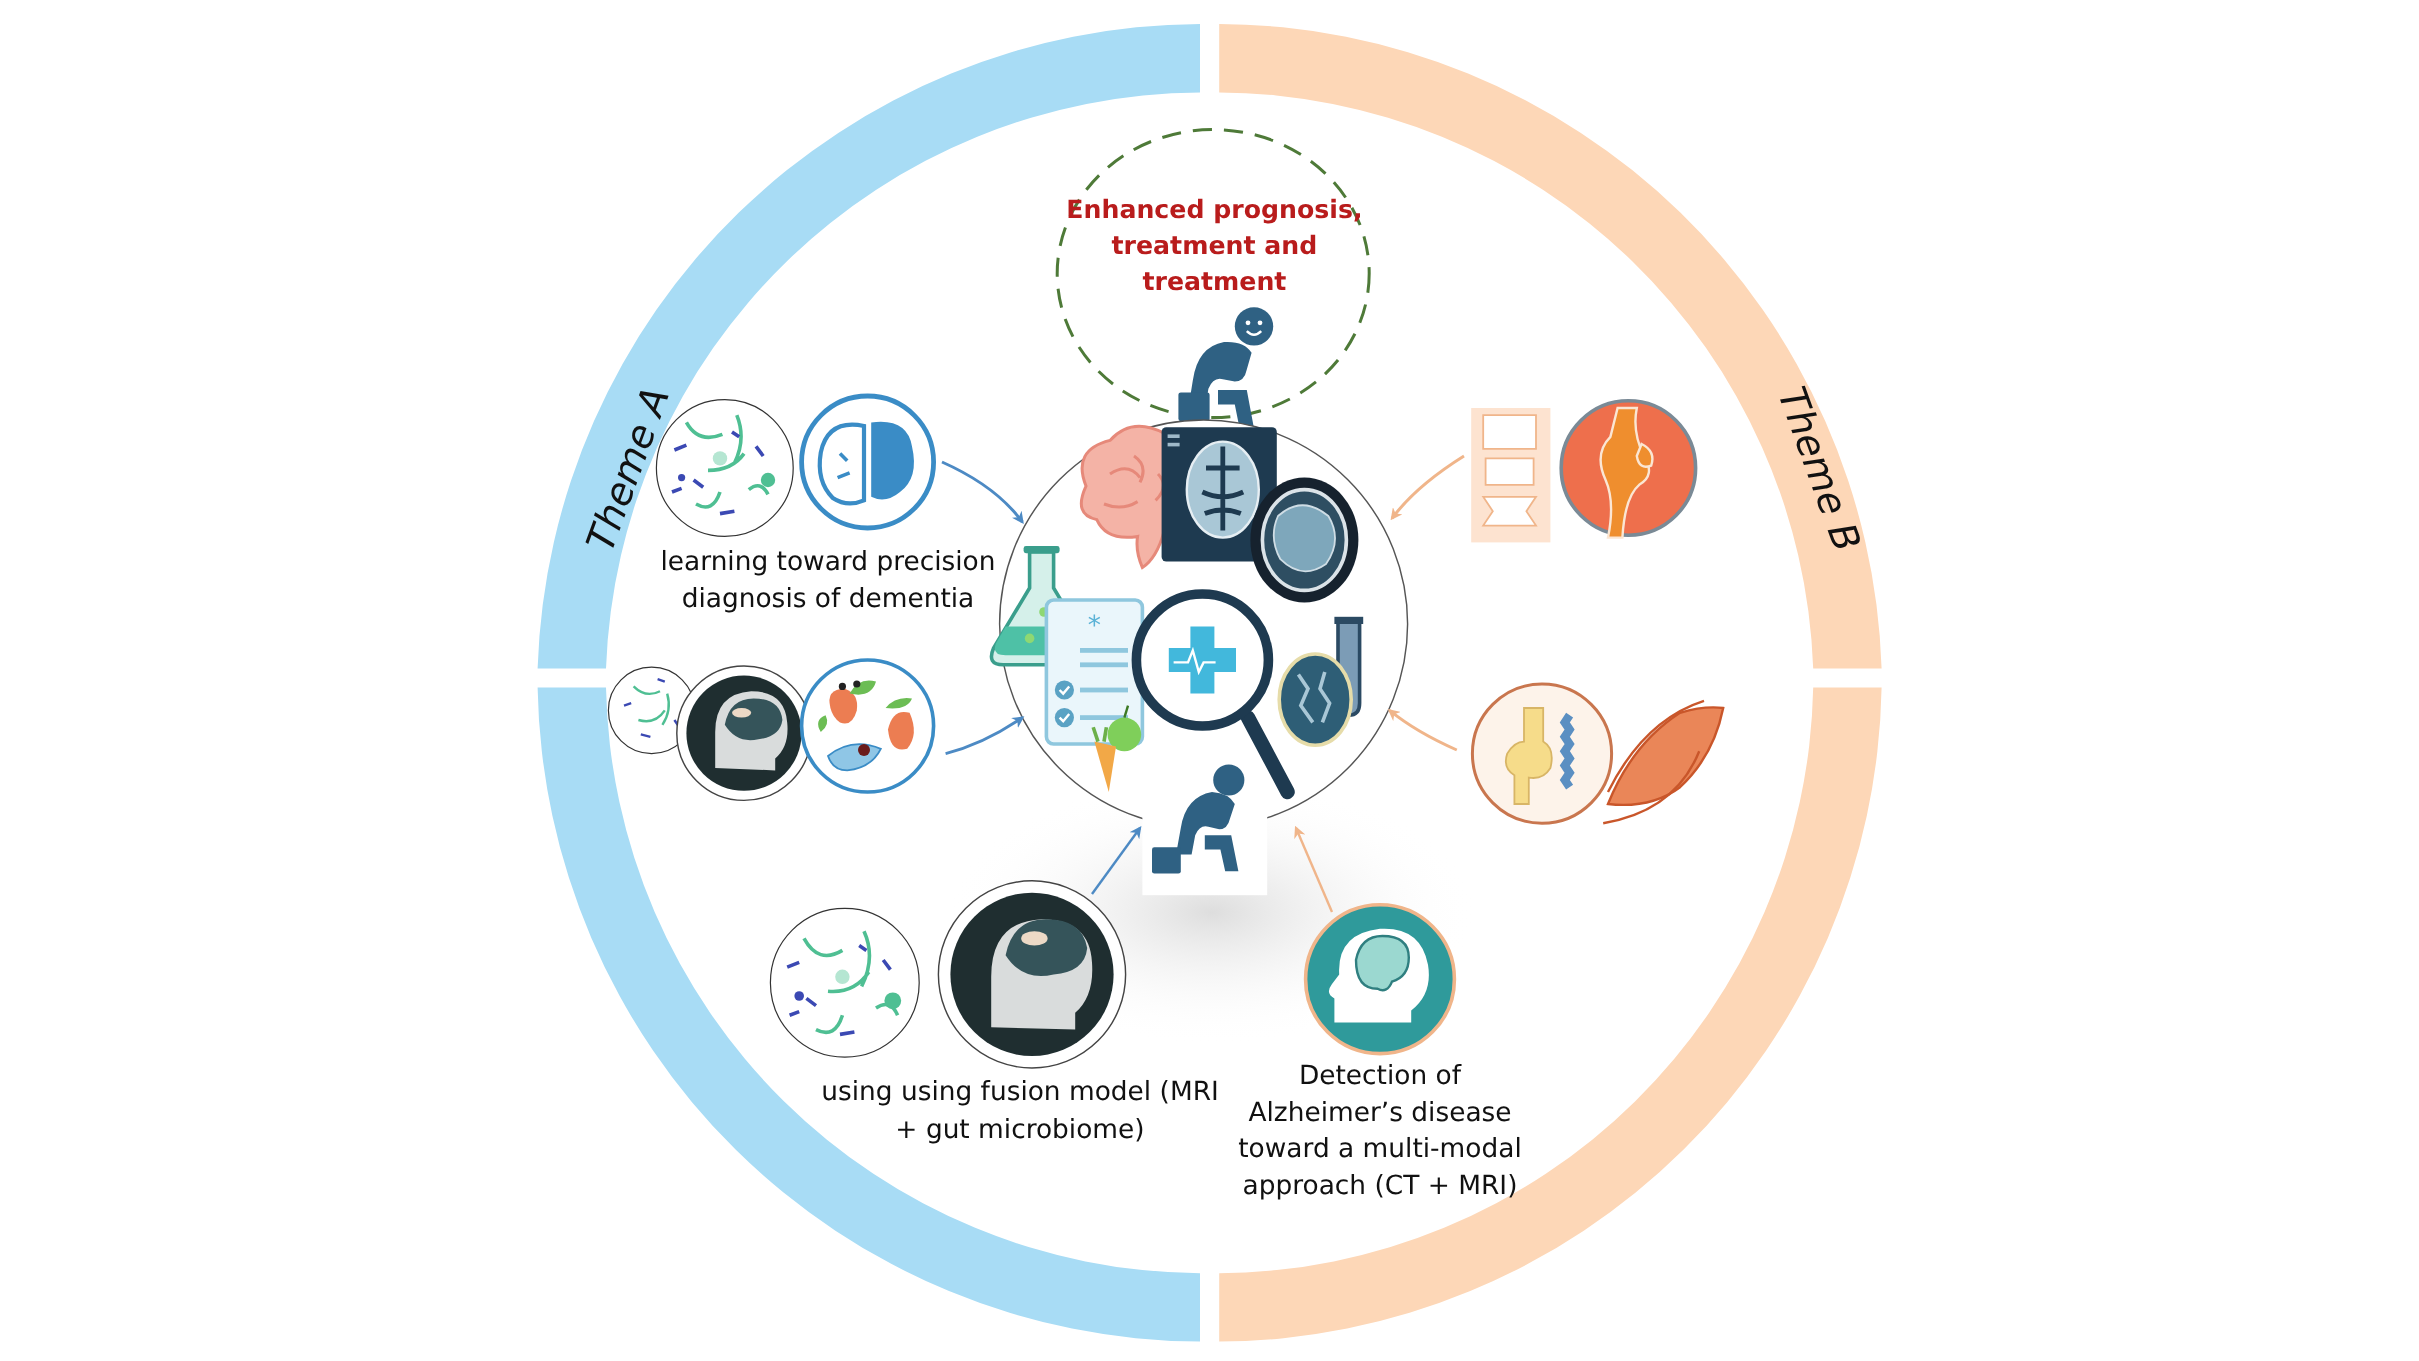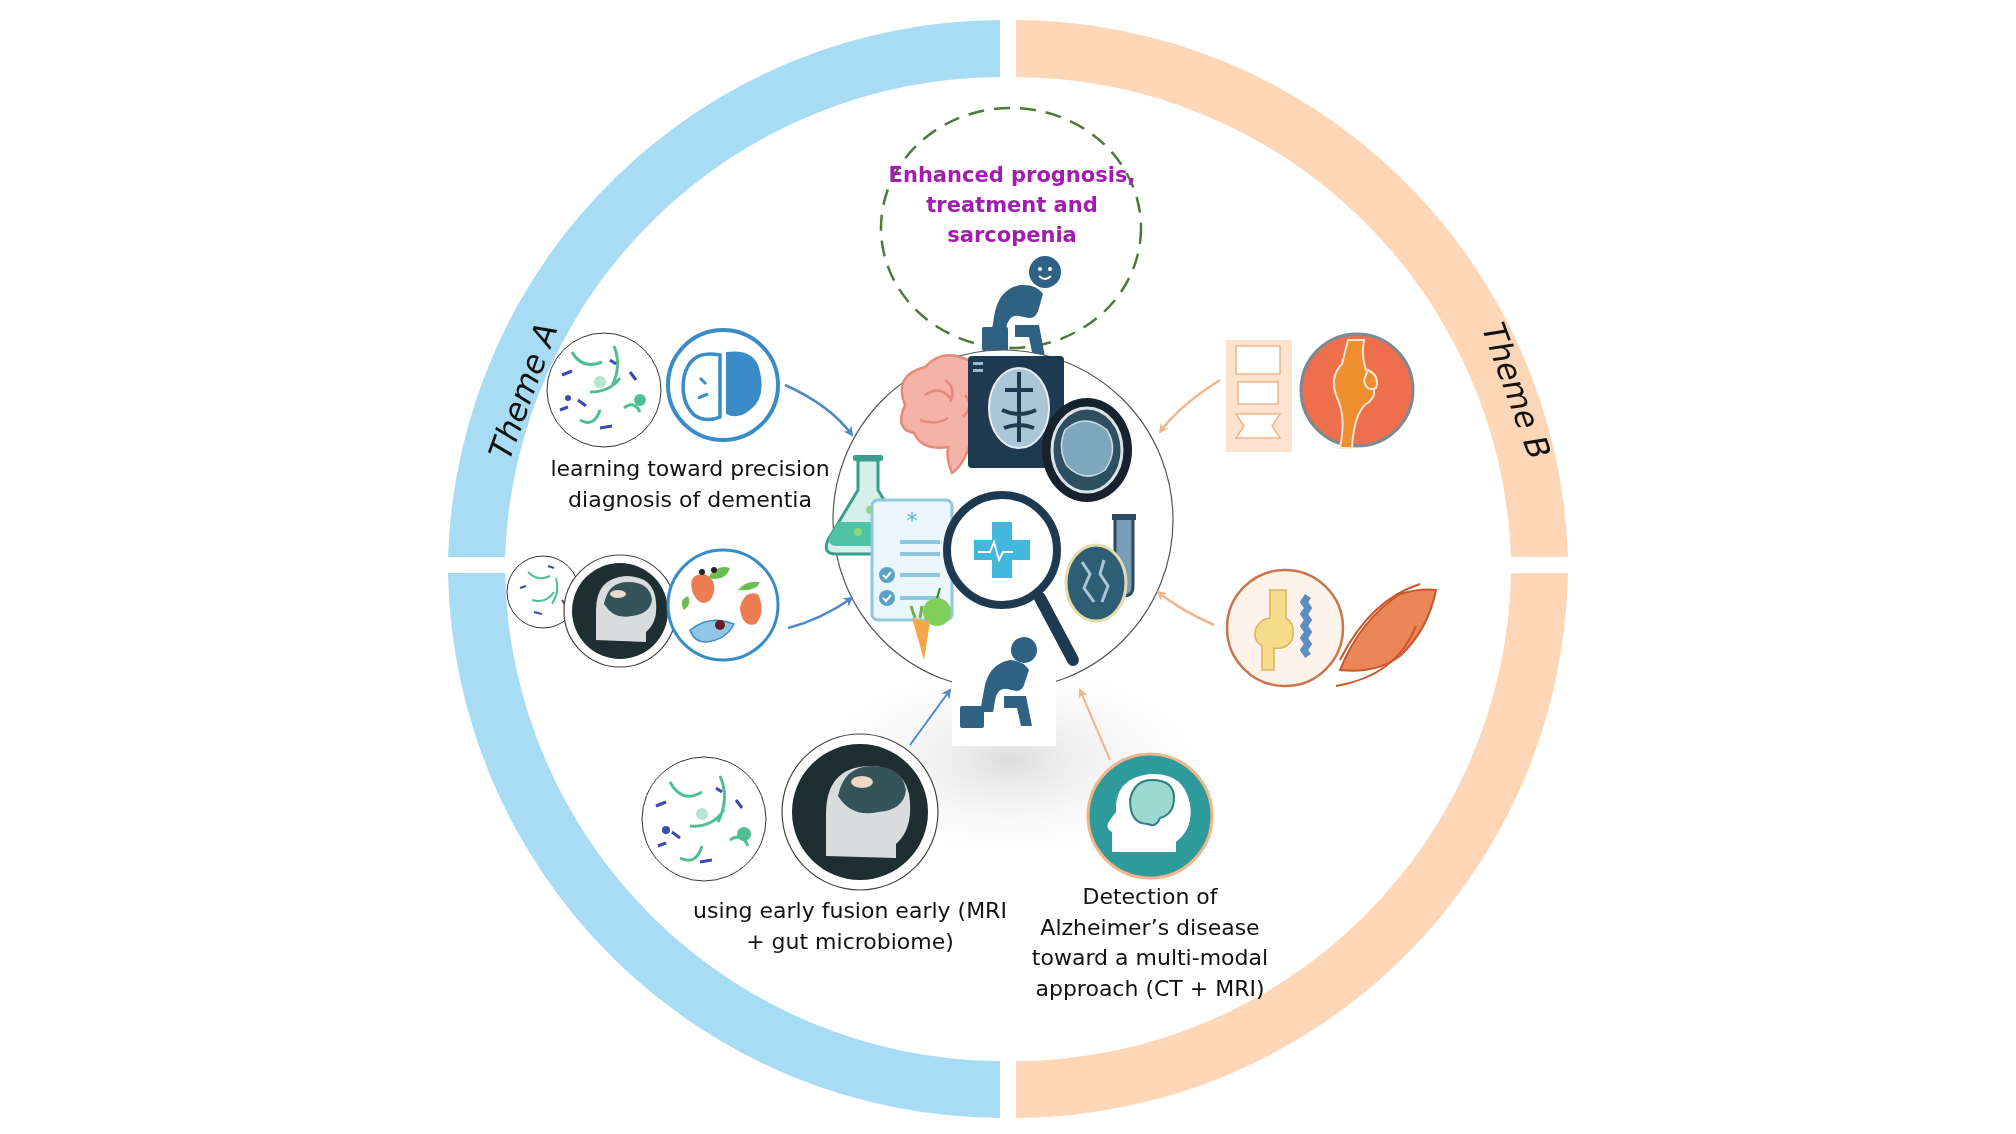--- a/index.html
+++ b/index.html
@@ -1,21 +1,21 @@
 <!DOCTYPE html>
 <html><head>
 <meta charset="utf-8">
 <style>
   html,body{margin:0;padding:0;background:#ffffff;}
   body{width:2016px;height:1134px;position:relative;overflow:hidden;font-family:"Liberation Sans","DejaVu Sans",sans-serif;}
   #stage{position:absolute;left:0;top:0;width:2016px;height:1134px;}
   .lbl{position:absolute;text-align:center;color:#111;font-size:22px;line-height:30.5px;font-family:"DejaVu Sans","Liberation Sans",sans-serif;}
   .lbl.left{text-align:left;}
   .lbl span{display:block;white-space:nowrap;}
-  .outcome{position:absolute;left:872px;top:160px;width:280px;text-align:center;font-weight:bold;font-size:21px;line-height:30px;color:#a21caf;font-family:"DejaVu Sans","Liberation Sans",sans-serif;}
+  .outcome{position:absolute;left:872px;top:160px;width:280px;text-align:center;font-weight:bold;font-size:21px;line-height:30px;color:#b91c1c;font-family:"DejaVu Sans","Liberation Sans",sans-serif;}
   .outcome span{display:block;white-space:nowrap;}
   .theme{position:absolute;font-size:32px;font-style:italic;color:#111;font-family:"DejaVu Sans","Liberation Sans",sans-serif;white-space:nowrap;}
 </style>
 </head>
 <body>
 
 <div id="stage">
 <svg width="2016" height="1134" viewBox="0 0 2016 1134" xmlns="http://www.w3.org/2000/svg">
   <defs>
     <radialGradient id="shadowGrad" cx="50%" cy="50%" r="50%">
@@ -232,30 +232,30 @@
 </svg>
 
 
 <div class="theme" style="left:452px;top:372px;transform:rotate(-70deg);transform-origin:50% 50%;">Theme A</div>
 <div class="theme" style="left:1445px;top:372px;transform:rotate(70deg);transform-origin:50% 50%;">Theme B</div>
 
 
 <div class="outcome">
   <span>Enhanced prognosis,</span>
   <span>treatment and</span>
-  <span>sarcopenia</span>
+  <span>treatment</span>
 </div>
 
 
 <div class="lbl" style="left:520px;top:454px;width:340px;">
   <span>learning toward precision</span>
   <span>diagnosis of dementia</span>
 </div>
 <div class="lbl" style="left:680px;top:896px;width:340px;">
-  <span>using early fusion early (MRI</span>
+  <span>using using fusion model (MRI</span>
   <span>+ gut microbiome)</span>
 </div>
 <div class="lbl" style="left:1030px;top:882px;width:240px;">
   <span>Detection of</span>
   <span>Alzheimer’s disease</span>
   <span>toward a multi-modal</span>
   <span>approach (CT + MRI)</span>
 </div>
 </div>
 

